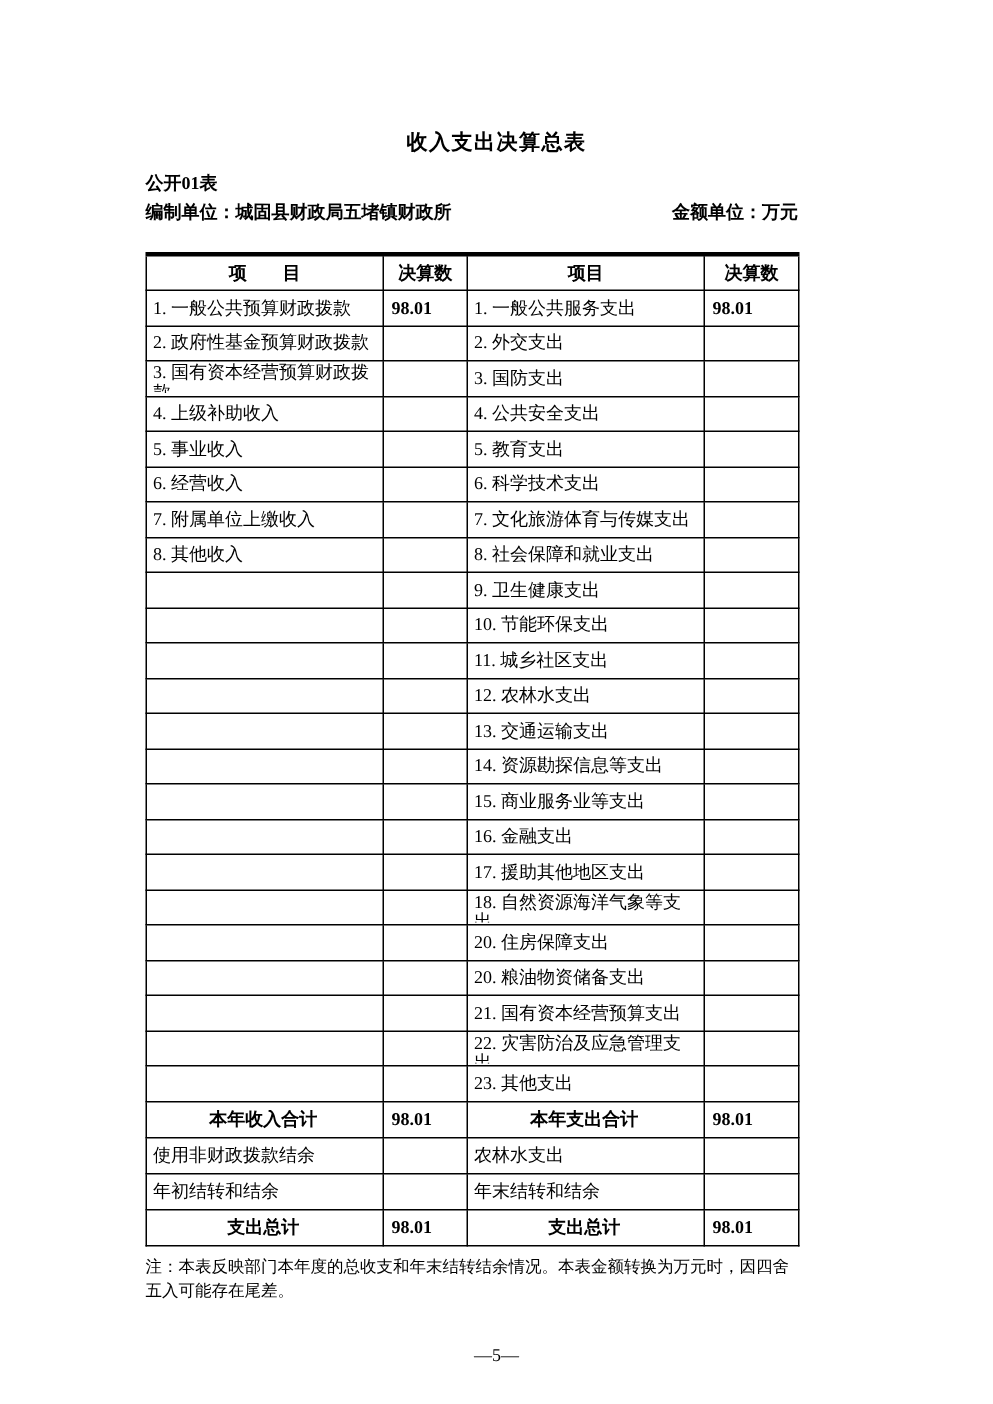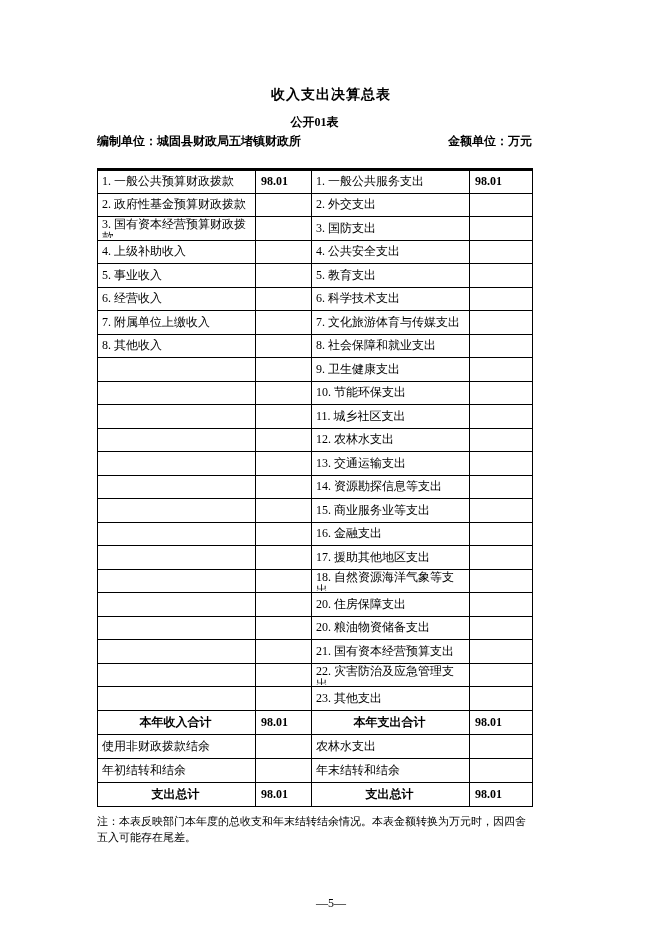--- a/index.html
+++ b/index.html
@@ -14,21 +14,21 @@
   .page { padding-top: 86px; }
   .title {
     text-align: center;
     font-size: 14px;
     font-weight: bold;
     letter-spacing: 1px;
   }
   .sheet { margin-left: 97px; width: 435px; }
   .form-label {
     margin-top: 10px;
-    text-align: center;
+    text-align: left;
     font-size: 12px;
     font-weight: bold;
   }
   .meta {
     margin-top: 2px;
     padding-bottom: 18px;
     display: flex;
     justify-content: space-between;
     font-size: 12px;
     font-weight: bold;
@@ -91,20 +91,26 @@
     </div>
 
     <table class="budget" data-name="budget-table">
       <colgroup>
         <col style="width:158px">
         <col style="width:56px">
         <col style="width:158px">
         <col style="width:63px">
       </colgroup>
       <thead>
+        <tr data-name="column-header-row">
+          <th data-name="income-item-header">项　　目</th>
+          <th data-name="income-amount-header">决算数</th>
+          <th data-name="expense-item-header">项目</th>
+          <th data-name="expense-amount-header">决算数</th>
+        </tr>
       </thead>
       <tbody data-name="budget-table-body">
           <tr data-name="table-row">
             <td data-name="income-item-cell" class="item">
               <div class="clip" data-name="income-item-cell-text">1. 一般公共预算财政拨款</div>
             </td>
             <td data-name="income-amount-cell" class="amount">
               <div class="clip" data-name="income-amount-cell-text">98.01</div>
             </td>
             <td data-name="expense-item-cell" class="item">

